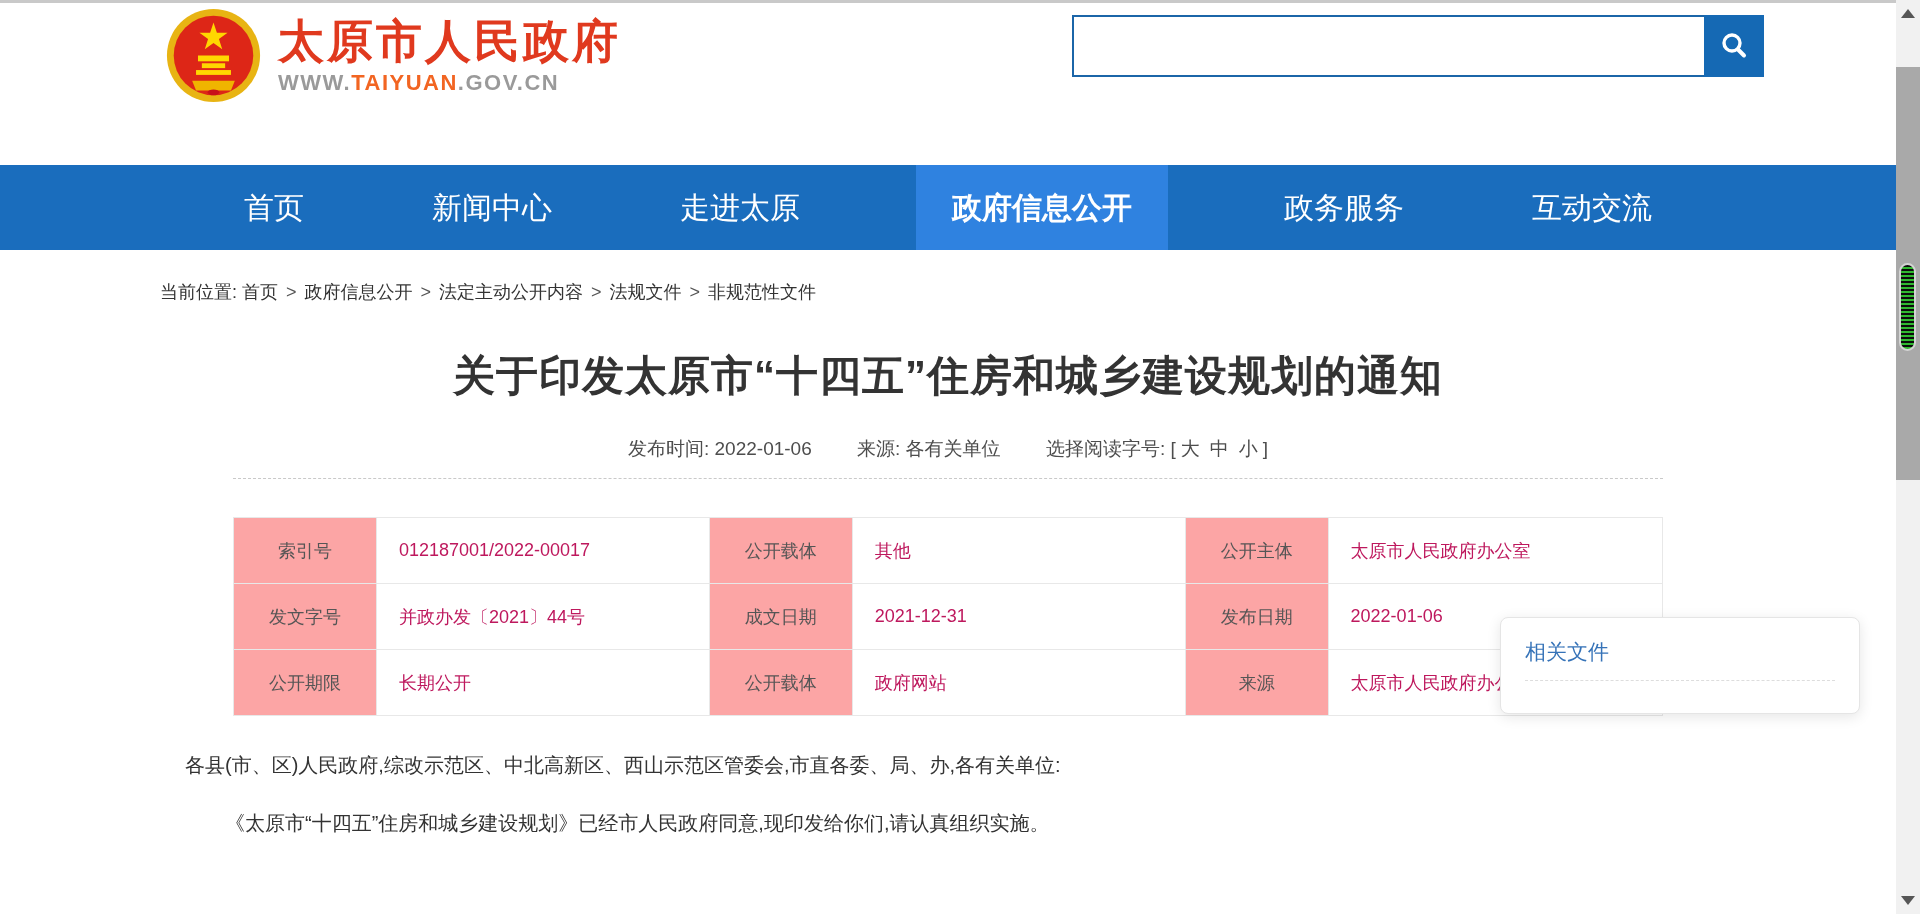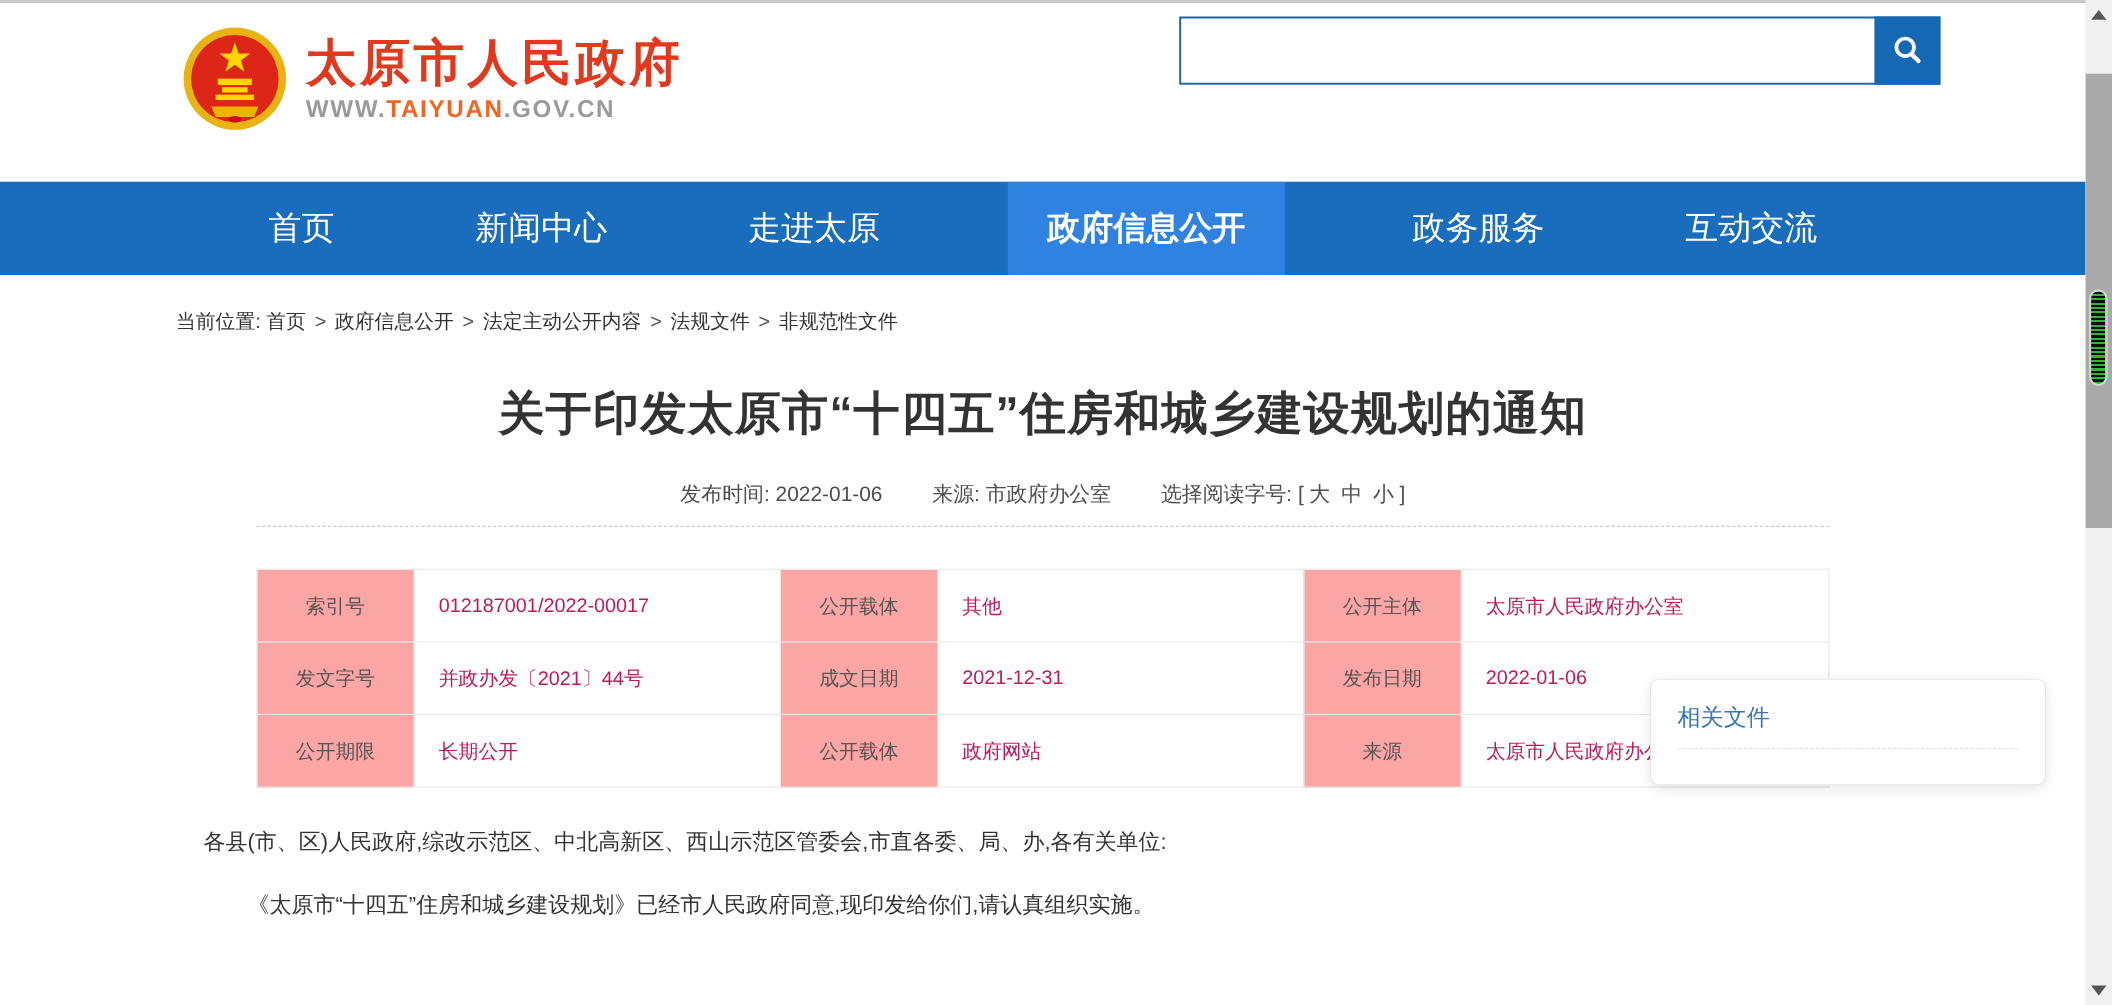--- a/index.html
+++ b/index.html
@@ -4,21 +4,21 @@
 <style>
   * { margin:0; padding:0; box-sizing:border-box; }
   html,body { background:#fff; }
   body { font-family:"Liberation Sans","DejaVu Sans",sans-serif; }
   .page { position:relative; width:1920px; height:914px; overflow:hidden; background:#fff; }
   .top-strip { height:3px; background:#c9c9c9; }
   .main { margin-right:24px; }
 
   
   .header { position:relative; height:162px; background:#fff; }
-  .logo-wrap { position:absolute; left:165px; top:20px; display:flex; align-items:center; }
+  .logo-wrap { position:absolute; left:165px; top:4px; display:flex; align-items:center; }
   .emblem { width:97px; height:97px; flex:0 0 auto; }
   .logo-text { margin-left:16px; }
   .site-name { font-size:46px; font-weight:bold; color:#e0391e; letter-spacing:3px; line-height:54px; }
   .site-url { font-size:22px; font-weight:bold; color:#9a9a9a; letter-spacing:1.5px; line-height:30px; }
   .site-url .brand { color:#f26522; }
 
   .search-wrap { position:absolute; left:1072px; top:12px; width:718px; }
   .search-box { position:relative; width:692px; height:62px; border:2px solid #1b65a8; background:#fff; }
   .search-input { position:absolute; left:0; top:0; width:632px; height:58px; border:none; outline:none; font-size:20px; padding:0 14px; color:#333; }
   .search-btn { position:absolute; right:-2px; top:-2px; width:60px; height:62px; background:#1569b4; border:none; cursor:pointer; display:flex; align-items:center; justify-content:center; }
@@ -117,21 +117,21 @@
     <div class="doc">
       <div class="breadcrumb">
         <span>当前位置:</span>
         <a class="crumb">首页</a><span class="sep">&gt;</span><a class="crumb">政府信息公开</a><span class="sep">&gt;</span><a class="crumb">法定主动公开内容</a><span class="sep">&gt;</span><a class="crumb">法规文件</a><span class="sep">&gt;</span><a class="crumb">非规范性文件</a>
       </div>
 
       <h1 class="doc-title">关于印发太原市“十四五”住房和城乡建设规划的通知</h1>
 
       <div class="meta">
         <span class="part"><span>发布时间:</span> <span>2022-01-06</span></span>
-        <span class="part"><span>来源:</span> <span>市政府办公室</span></span>
+        <span class="part"><span>来源:</span> <span>各有关单位</span></span>
         <span class="part"><span>选择阅读字号:</span> <span>[</span><span class="fs">大</span><span class="fs">中</span><span class="fs">小</span><span>]</span></span>
       </div>
 
       <div class="dashed"></div>
 
       <table class="info">
         <colgroup>
           <col style="width:10%">
             <col style="width:23.3%">
           <col style="width:10%">

